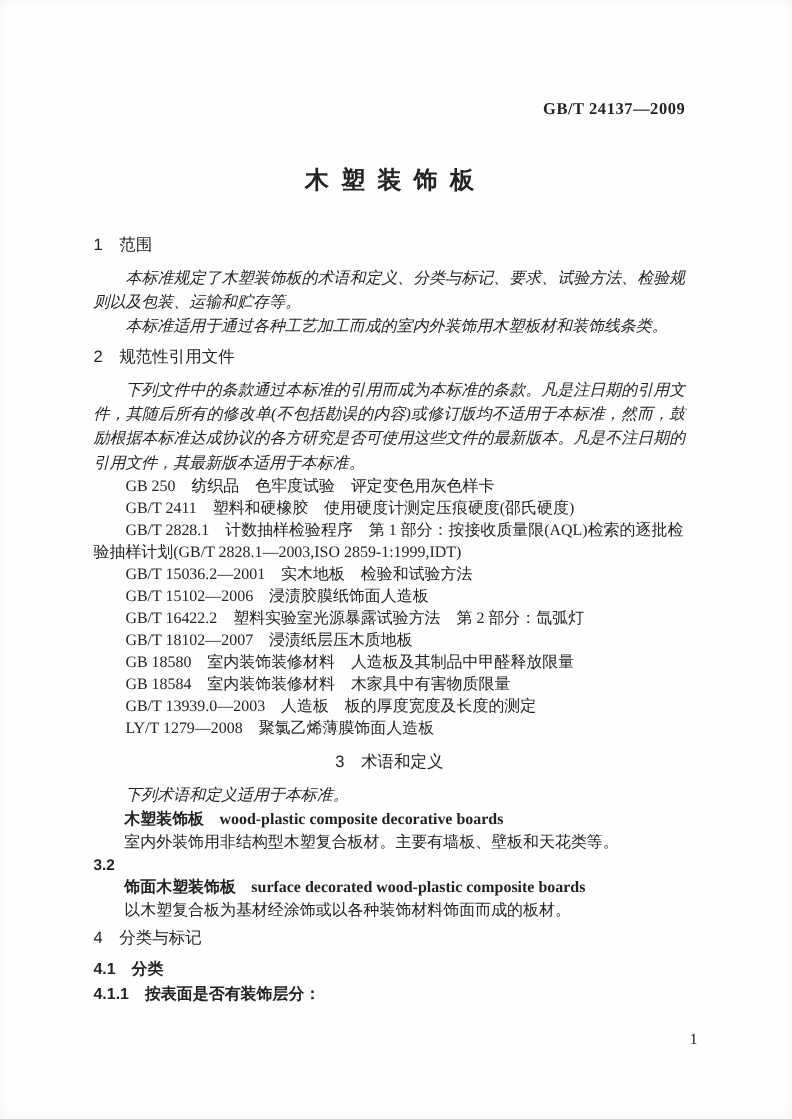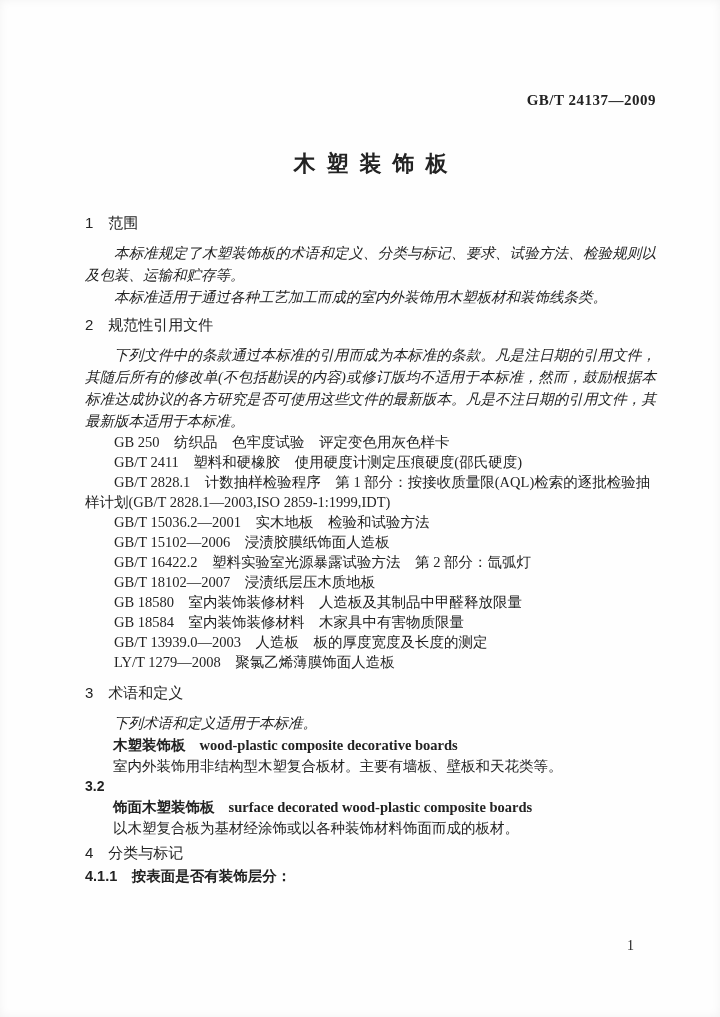--- a/index.html
+++ b/index.html
@@ -12,21 +12,21 @@
     width: 720px;
     height: 1017px;
     background: #fefefe;
     box-shadow: inset 0 0 10px rgba(0,0,0,0.05);
     overflow: hidden;
     color: #232323;
     font-family: "Liberation Serif", "DejaVu Serif", serif;
   }
   .content {
     margin-left: 85px;
-    margin-right: 64px;
+    margin-right: 97px;
   }
   .doc-number {
     padding-top: 92px;
     text-align: right;
     font-family: "Liberation Serif", "DejaVu Serif", serif;
     font-weight: bold;
     font-size: 15px;
     line-height: 16px;
     letter-spacing: 0.5px;
   }
@@ -42,21 +42,21 @@
   }
   .clause-heading {
     font-family: "Liberation Sans", "DejaVu Sans", sans-serif;
     font-weight: normal;
     font-size: 15px;
     line-height: 18px;
     margin: 0;
   }
   #h-s1 { margin-top: 38px; }
   #h-s2 { margin-top: 8px; }
-  #h-s3 { margin-top: 12px; }
+  #h-s3 { margin-top: 12px; text-align: center; }
   #h-s4 { margin-top: 6px; }
   .sub-heading {
     font-family: "Liberation Sans", "DejaVu Sans", sans-serif;
     font-weight: bold;
     font-size: 14.5px;
     line-height: 18px;
     margin: 0;
   }
   #h-s41 { margin-top: 10px; }
   #h-s411 { margin-top: 5px; }
@@ -148,18 +148,19 @@
     <p class="body-para" id="s3-intro">下列术语和定义适用于本标准。</p>
 
     <p class="term-line"><span class="term-cn">木塑装饰板</span><span class="term-en">wood-plastic composite decorative boards</span></p>
     <p class="term-def">室内外装饰用非结构型木塑复合板材。主要有墙板、壁板和天花类等。</p>
 
     <p class="term-num">3.2</p>
     <p class="term-line"><span class="term-cn">饰面木塑装饰板</span><span class="term-en">surface decorated wood-plastic composite boards</span></p>
     <p class="term-def">以木塑复合板为基材经涂饰或以各种装饰材料饰面而成的板材。</p>
 
     <h2 class="clause-heading" id="h-s4">4　分类与标记</h2>
+    <p class="sub-heading" id="h-s41">4.1　分类</p>
     <p class="sub-heading" id="h-s411">4.1.1　按表面是否有装饰层分：</p>
 
   </div>
 
   <div class="page-number">1</div>
 </div>
 
 </body></html>

